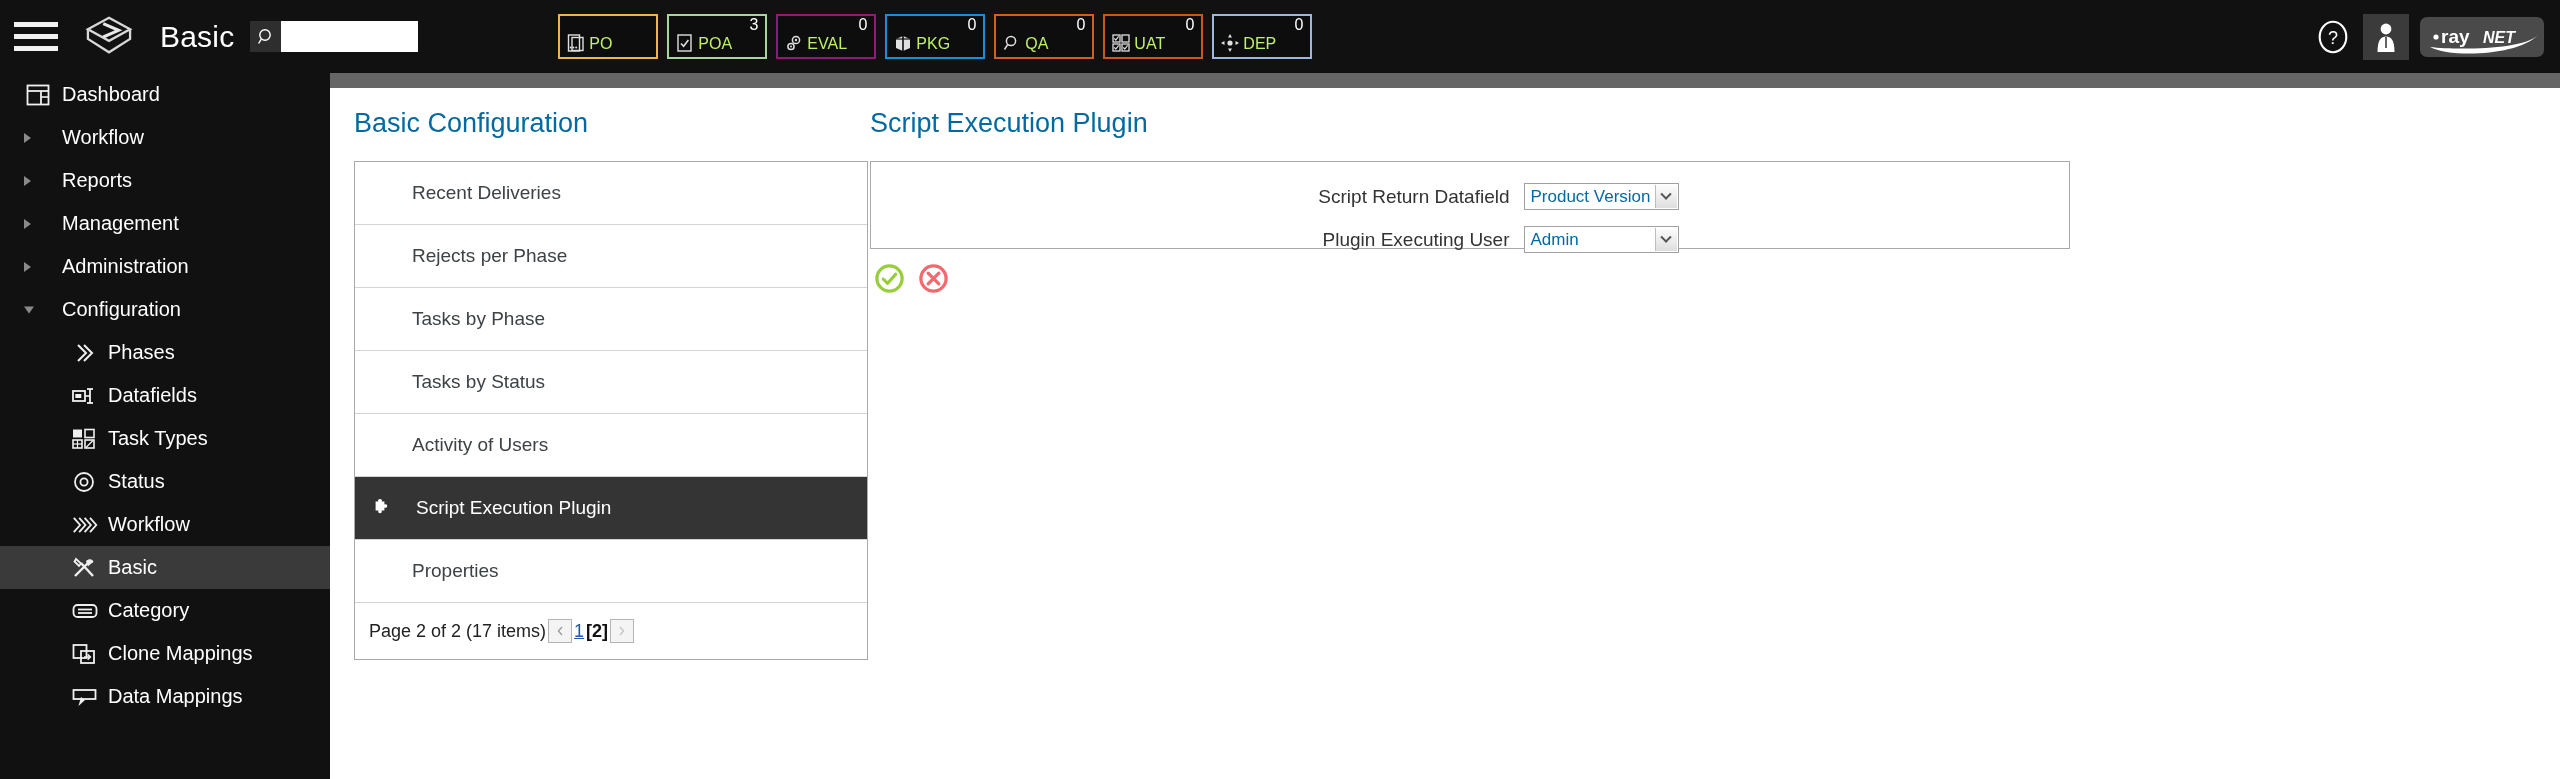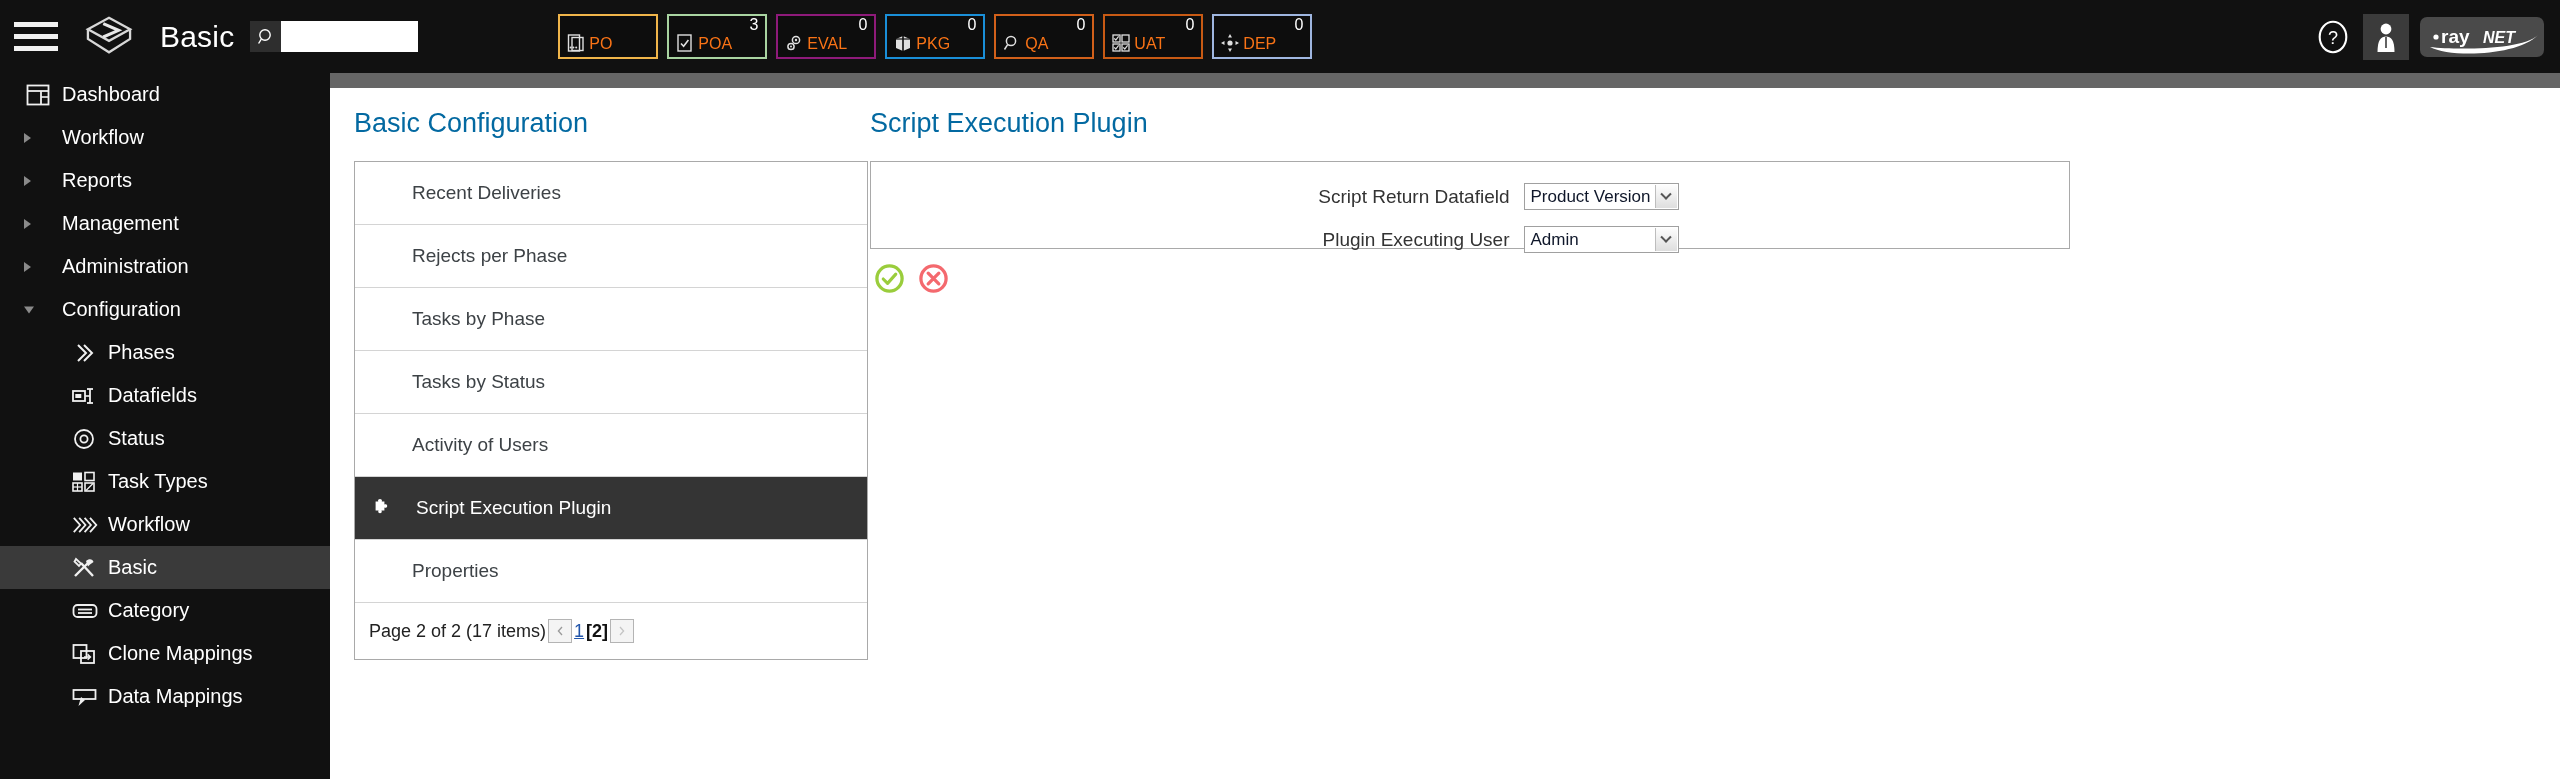--- a/index.html
+++ b/index.html
@@ -49,21 +49,21 @@
     background: #0d0d0d;
     border: 2px solid #888;
     cursor: pointer;
   }
   .badge .count {
     position: absolute; top: 1px; right: 7px;
     font-size: 16px; color: #ffffff; line-height: 1;
   }
   .badge .blabel {
     position: absolute; left: 29px; bottom: 5px;
-    font-size: 16px; color: #f97316; line-height: 1;
+    font-size: 16px; color: #bef264; line-height: 1;
   }
   .badge .bicon {
     position: absolute; left: 6px; bottom: 4px;
     width: 20px; height: 20px;
   }
 
   
   .topright {
     margin-left: auto; display: flex; align-items: center; gap: 11px;
     margin-right: 16px;
@@ -163,21 +163,21 @@
   .form-label {
     width: 262px; text-align: right; padding-right: 14px;
     font-size: 19px; color: #333; white-space: nowrap;
   }
   .fake-select {
     width: 155px; height: 27px; border: 1px solid #a0a0a0;
     background: #ffffff; display: flex; align-items: center;
     position: relative; cursor: pointer;
   }
   .fake-select .sv {
-    font-size: 17px; color: #0f172a; padding-left: 6px;
+    font-size: 17px; color: #0369a1; padding-left: 6px;
     white-space: nowrap; overflow: hidden;
   }
   .fake-select .arrowbox {
     position: absolute; right: 1px; top: 1px; bottom: 1px; width: 22px;
     background: linear-gradient(#fdfdfd,#dedede);
     border-left: 1px solid #bdbdbd;
     display: flex; align-items: center; justify-content: center;
   }
   .chev {
     width: 8px; height: 8px; border-right: 2px solid #555;
@@ -369,39 +369,39 @@
           <line x1="15" y1="4" x2="21" y2="4" stroke="#f0f0f0" stroke-width="1.8"></line>
           <line x1="15" y1="18" x2="21" y2="18" stroke="#f0f0f0" stroke-width="1.8"></line>
           <line x1="13" y1="11" x2="18" y2="11" stroke="#f0f0f0" stroke-width="1.6"></line>
         </svg>
       </span>
       <span>Datafields</span>
     </div>
     <div class="nav-item lvl1">
       <span class="nicon">
         <svg viewBox="0 0 24 22" width="24" height="22">
-          <circle cx="12" cy="11" r="9" fill="none" stroke="#f0f0f0" stroke-width="1.8"></circle>
-          <circle cx="12" cy="11" r="3.6" fill="none" stroke="#f0f0f0" stroke-width="1.8"></circle>
-        </svg>
-      </span>
-      <span>Status</span>
-    </div>
-    <div class="nav-item lvl1">
-      <span class="nicon">
-        <svg viewBox="0 0 24 22" width="24" height="22">
           <rect x="1" y="1.5" width="9" height="8" fill="#f0f0f0"></rect>
           <rect x="13" y="1.5" width="9" height="8" fill="none" stroke="#f0f0f0" stroke-width="1.6"></rect>
           <rect x="1" y="12" width="9" height="8" fill="none" stroke="#f0f0f0" stroke-width="1.6"></rect>
           <line x1="1" y1="16" x2="10" y2="16" stroke="#f0f0f0" stroke-width="1.2"></line>
           <line x1="5.5" y1="12" x2="5.5" y2="20" stroke="#f0f0f0" stroke-width="1.2"></line>
           <rect x="13" y="12" width="9" height="8" fill="none" stroke="#f0f0f0" stroke-width="1.6"></rect>
           <line x1="14" y1="19.5" x2="21" y2="12.5" stroke="#f0f0f0" stroke-width="1.3"></line>
         </svg>
       </span>
       <span>Task Types</span>
+    </div>
+    <div class="nav-item lvl1">
+      <span class="nicon">
+        <svg viewBox="0 0 24 22" width="24" height="22">
+          <circle cx="12" cy="11" r="9" fill="none" stroke="#f0f0f0" stroke-width="1.8"></circle>
+          <circle cx="12" cy="11" r="3.6" fill="none" stroke="#f0f0f0" stroke-width="1.8"></circle>
+        </svg>
+      </span>
+      <span>Status</span>
     </div>
     <div class="nav-item lvl1">
       <span class="nicon">
         <svg viewBox="0 0 30 22" width="30" height="22">
           <path d="M2 3 L9 11 L2 19" fill="none" stroke="#f0f0f0" stroke-width="2"></path>
           <path d="M8 3 L15 11 L8 19" fill="none" stroke="#f0f0f0" stroke-width="2"></path>
           <path d="M14 3 L21 11 L14 19" fill="none" stroke="#f0f0f0" stroke-width="2"></path>
           <path d="M20 3 L27 11 L20 19" fill="none" stroke="#f0f0f0" stroke-width="2"></path>
         </svg>
       </span>

